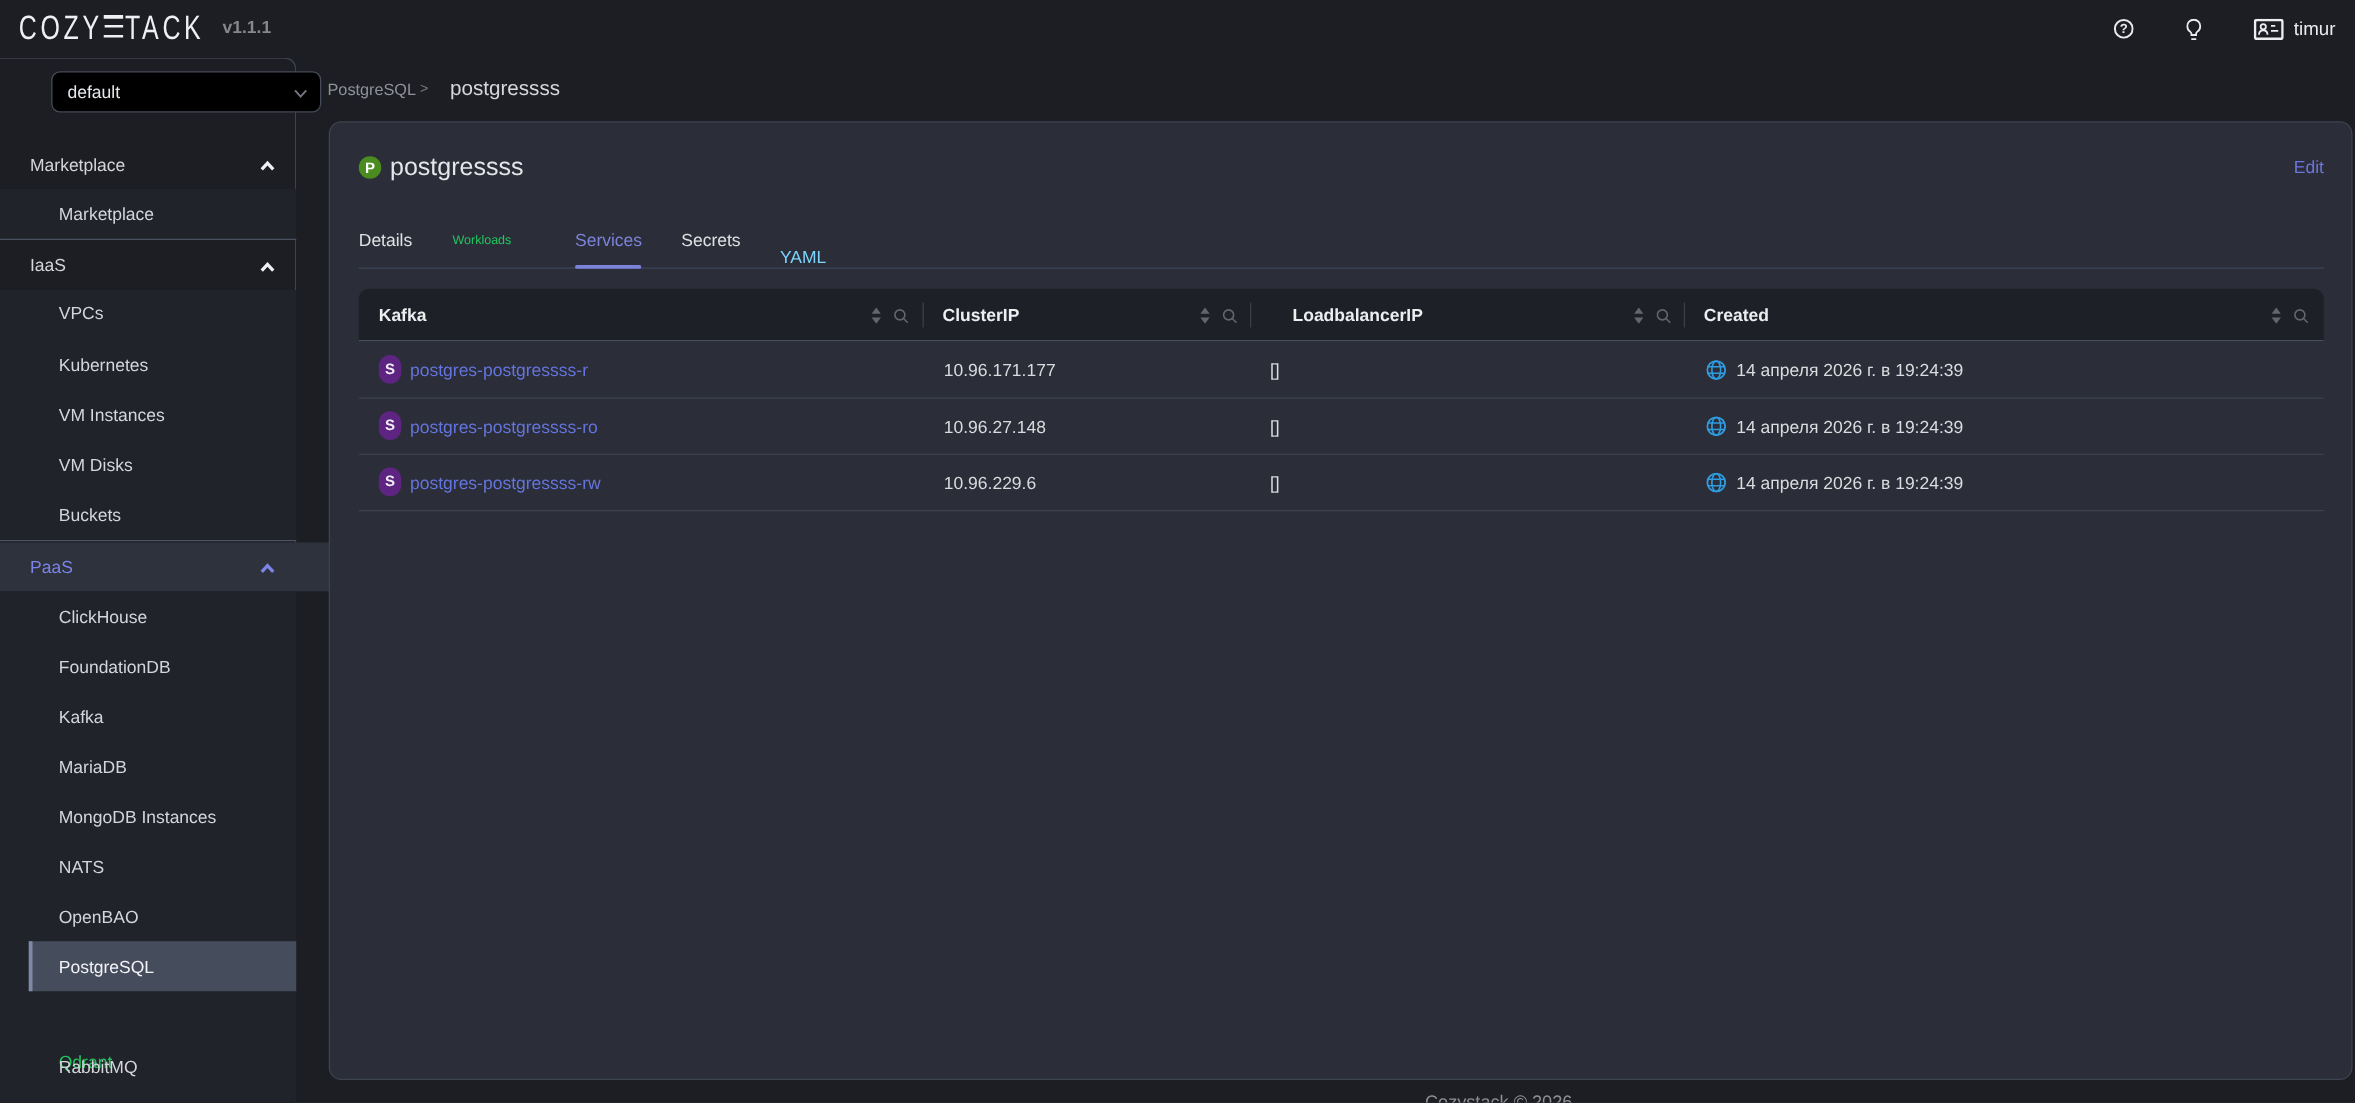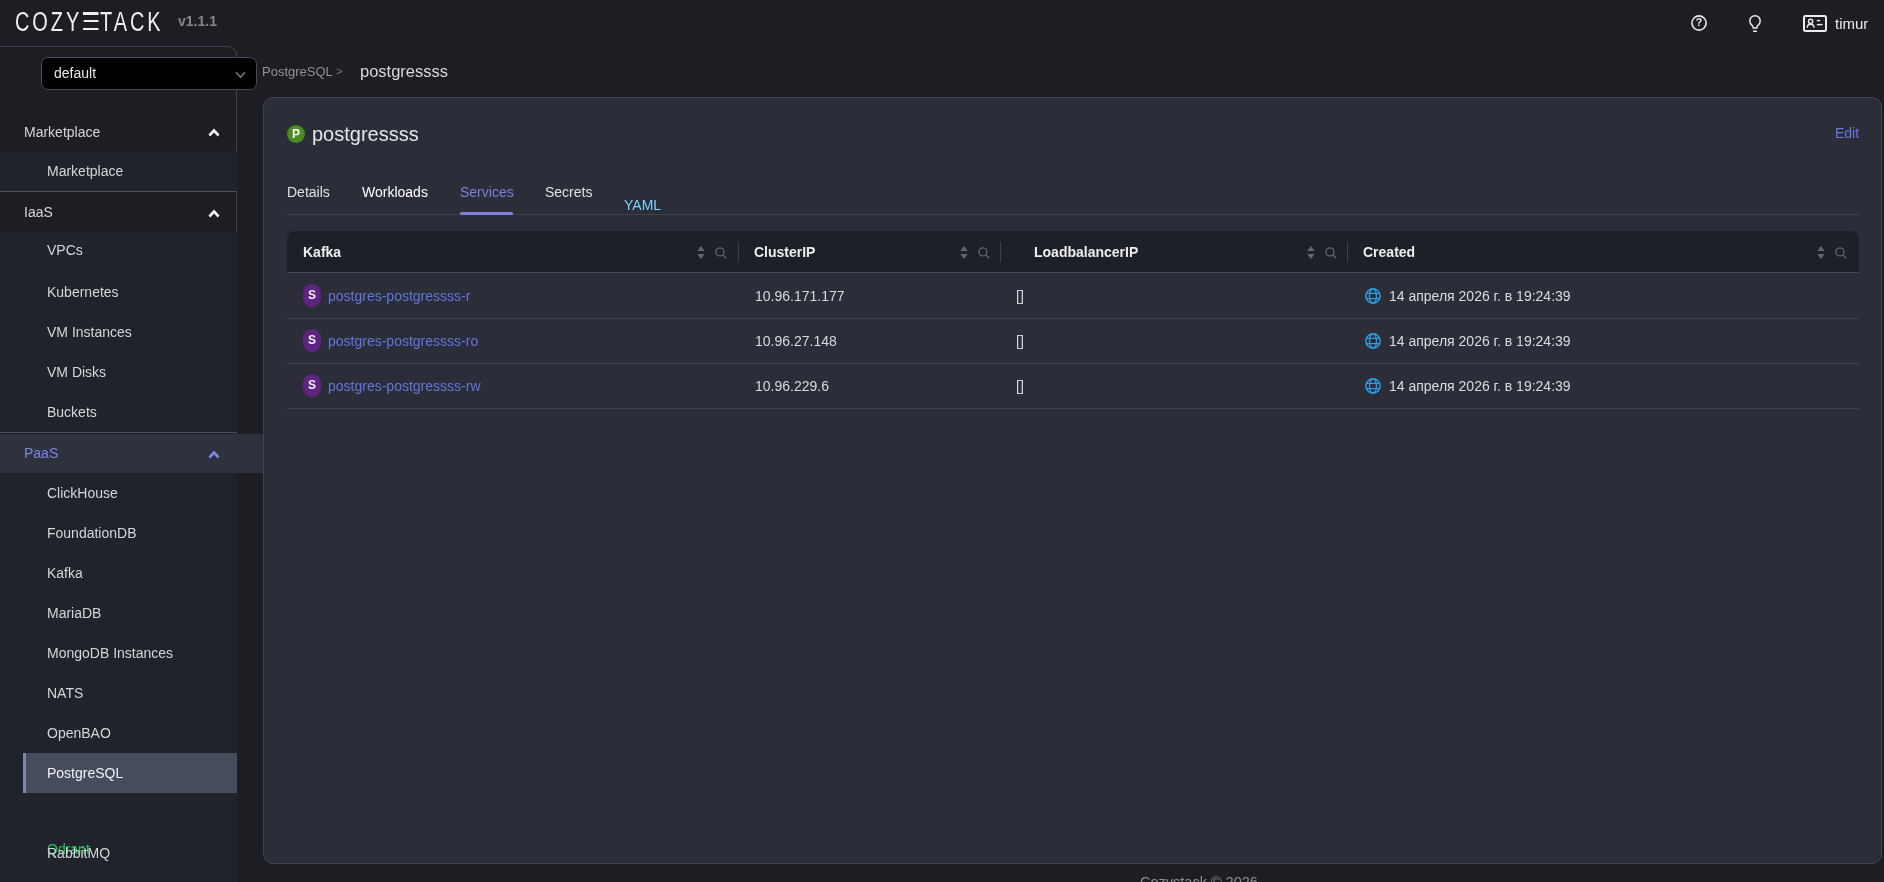--- a/index.html
+++ b/index.html
@@ -97,21 +97,21 @@
 
 <div class="abs" style="left:263px; top:97px; width:1619px; height:767px; background:#2b2e38; border:1px solid #3e4350; border-radius:10px;"></div>
 
 <div class="abs" style="left:287px; top:125px; width:18px; height:18px; border-radius:50%; background:#4a8c1f;">
   <div class="abs" style="left:0; top:0; width:18px; height:18px; line-height:18px; text-align:center; font-size:12px; font-weight:700; color:#fff;">P</div>
 </div>
 <div class="abs" style="left:312px; top:124px; font-size:20px; font-weight:500; color:#e4e6e9; line-height:21px;">postgressss</div>
 <div class="abs" style="left:1835px; top:126px; font-size:14px; color:#6b76de; line-height:15px;">Edit</div>
 
 <div class="abs" style="left:287px; top:185px; font-size:14px; color:#dfe1e4; line-height:15px;">Details</div>
-<div class="abs" style="left:362px; top:185px; font-size:14px; color:#ffffff; line-height:15px;">Workloads</div>
+<div class="abs" style="left:362px; top:185px; font-size:10px; color:#22c55e; line-height:15px;">Workloads</div>
 <div class="abs" style="left:460px; top:185px; font-size:14px; color:#7d82db; line-height:15px;">Services</div>
 <div class="abs" style="left:545px; top:185px; font-size:14px; color:#dfe1e4; line-height:15px;">Secrets</div>
 <div class="abs" style="left:624px; top:198px; font-size:14px; color:#7dd3fc; line-height:15px;">YAML</div>
 <div class="abs" style="left:287px; top:214px; width:1572px; height:1px; background:#3d4454;"></div>
 <div class="abs" style="left:460px; top:212px; width:53px; height:3px; background:#7d82db; border-radius:2px;"></div>
 
 <div class="abs" style="left:287px; top:231px; width:1572px; height:42px; background:#1d2026; border-radius:8px 8px 0 0; border-bottom:1px solid #454d5e;"></div>
 
 <div class="abs" style="left:303px; top:245px; font-size:14px; font-weight:700; color:#eceef0; line-height:15px;">Kafka</div>
 <div class="abs" style="left:754px; top:245px; font-size:14px; font-weight:700; color:#eceef0; line-height:15px;">ClusterIP</div>

